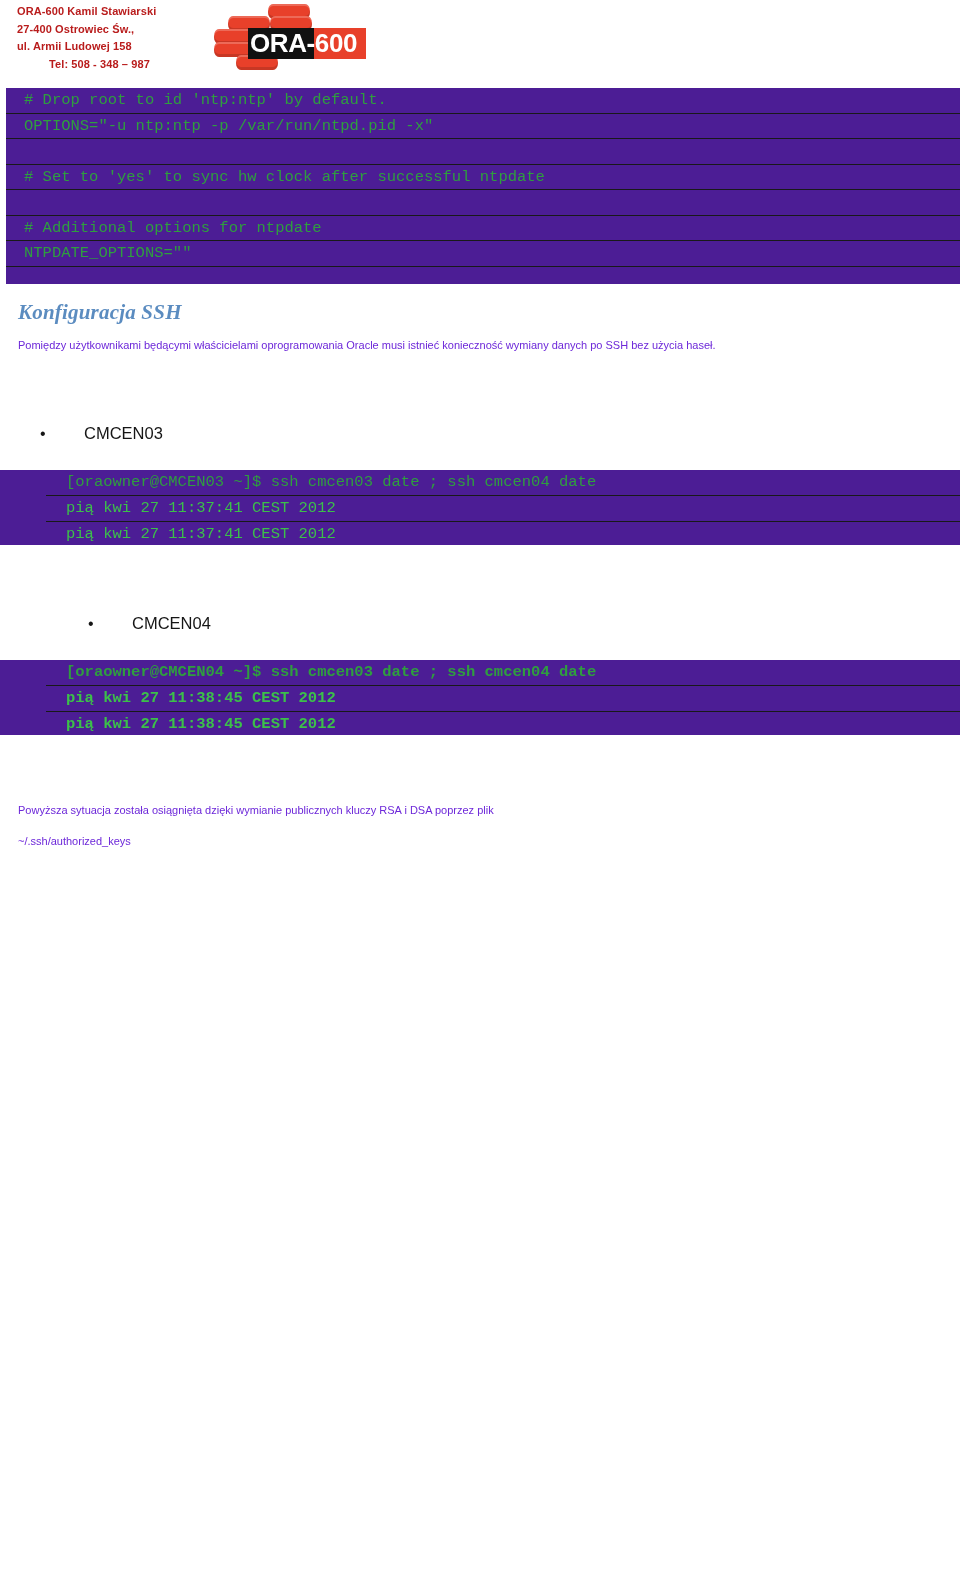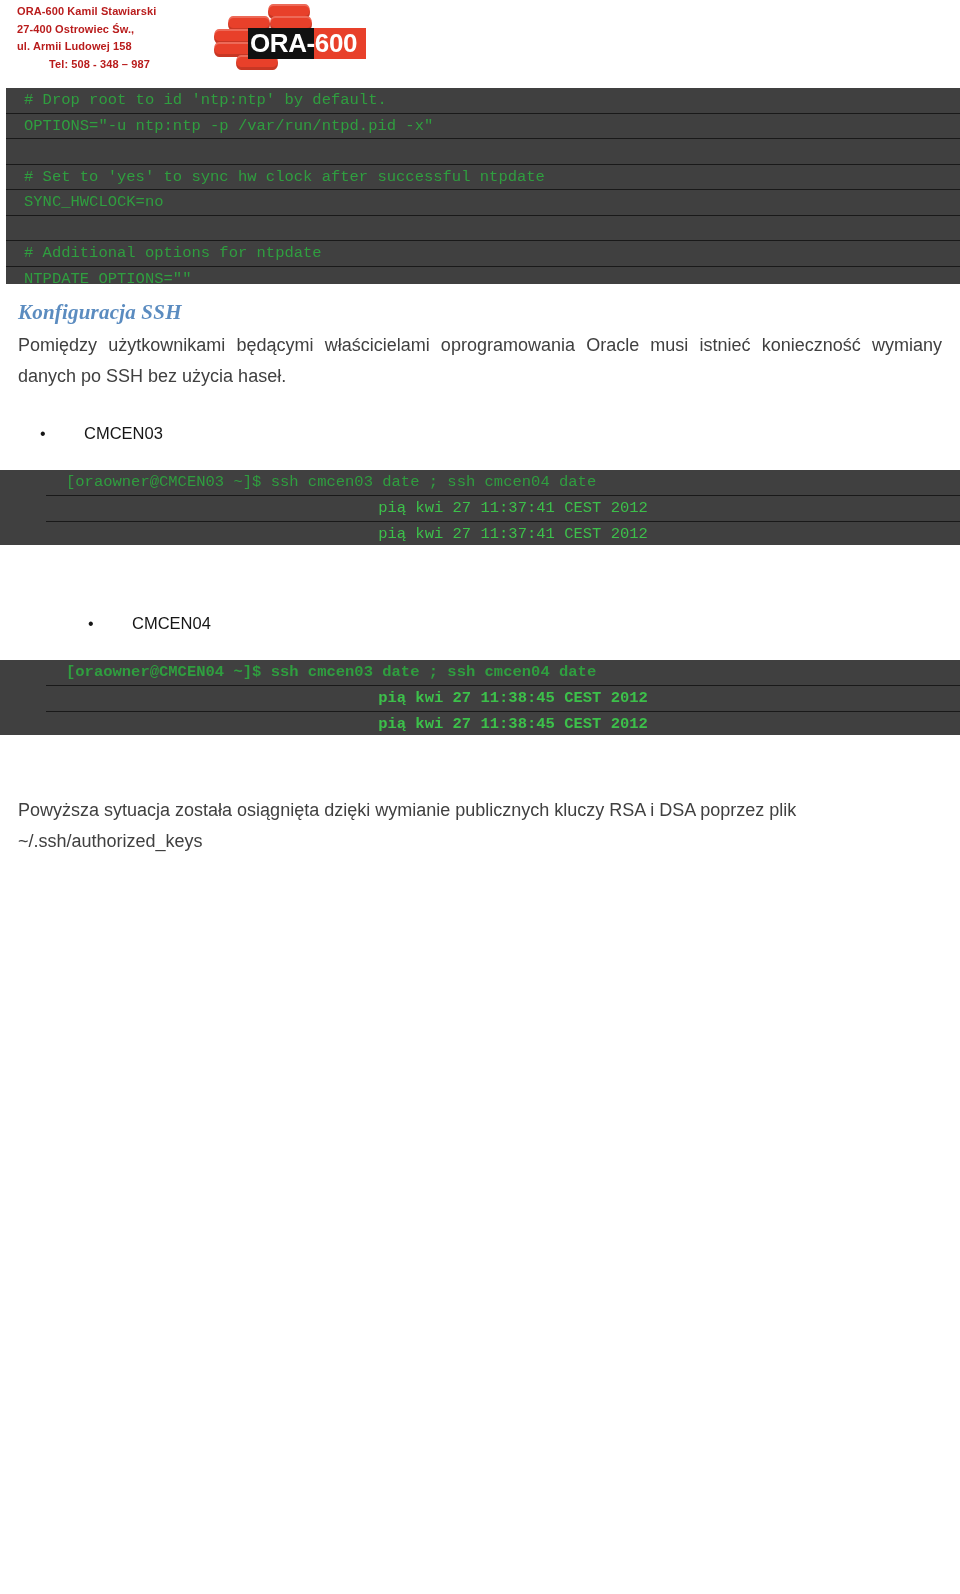--- a/index.html
+++ b/index.html
@@ -40,33 +40,33 @@
   }
   #logo-wordmark{
     position:absolute;left:44px;top:25px;width:116px;height:33px;
     color:#ffffff;font-family:"Liberation Sans",sans-serif;
     font-size:26px;font-weight:700;line-height:33px;letter-spacing:-.4px;
     white-space:nowrap;
   }
 
   
   .terminal{
-    position:absolute;background:#404040;
+    position:absolute;background:#4c1d95;
     font-family:"Liberation Mono","DejaVu Sans Mono",monospace;
     overflow:hidden;
   }
   .terminal .tline{
     display:block;white-space:pre;
     font-size:15px;line-height:24px;height:24px;
     padding-left:18px;
     color:#2f9e3f;
     border-bottom:1px solid #191919;
   }
   .terminal .tline.cmd{color:#2f9e3f;}
-  .terminal .tline.out{color:#3cc04a;text-align:center;}
+  .terminal .tline.out{color:#3cc04a;}
   .terminal .tline.blank{color:transparent;}
 
   #term-ntp{left:6px;top:88px;width:954px;height:196px;}
   #term-ntp .tline{font-size:15.5px;line-height:24.5px;height:24.5px;}
 
   #term-cmcen03{left:0px;top:470px;width:960px;height:75px;}
   #term-cmcen04{left:0px;top:660px;width:960px;height:75px;font-weight:bold;}
   #term-cmcen03 .tline,#term-cmcen04 .tline{
     font-size:15.5px;line-height:25px;height:25px;padding-left:20px;margin-left:46px;
   }
@@ -76,21 +76,21 @@
     position:absolute;left:18px;top:300px;width:500px;
     font-family:"Liberation Serif","DejaVu Serif",serif;
     font-size:21px;font-style:italic;font-weight:700;
     color:#5b8cc0;letter-spacing:.2px;
   }
 
   
   .body-par{
     position:absolute;
     font-family:"Liberation Sans",sans-serif;
-    font-size:18px;line-height:31px;color:#404040;
+    font-size:11px;line-height:31px;color:#6d28d9;
     text-align:justify;text-justify:inter-word;
   }
   #par-intro{left:18px;top:330px;width:924px;}
   #par-closing{left:18px;top:795px;width:924px;}
   #par-closing .keypath{display:block;}
 
   
   .bullet-item{
     position:absolute;
     font-family:"Liberation Sans",sans-serif;
@@ -141,21 +141,20 @@
     <span id="logo-wordmark">ORA-600</span>
   </div>
 
 </div>
 
 <div class="terminal" id="term-ntp">
   <span class="tline cmd"># Drop root to id 'ntp:ntp' by default.</span>
   <span class="tline cmd">OPTIONS="-u ntp:ntp -p /var/run/ntpd.pid -x"</span>
   <span class="tline blank"></span>
   <span class="tline cmd"># Set to 'yes' to sync hw clock after successful ntpdate</span>
-  <span class="tline cmd">SYNC_HWCLOCK=no</span>
   <span class="tline blank"></span>
   <span class="tline cmd"># Additional options for ntpdate</span>
   <span class="tline cmd">NTPDATE_OPTIONS=""</span>
 </div>
 
 <div id="heading-ssh">Konfiguracja SSH</div>
 
 <div class="body-par" id="par-intro">Pomiędzy użytkownikami będącymi właścicielami oprogramowania Oracle musi istnieć konieczność wymiany danych po SSH bez użycia haseł.</div>
 
 <div class="bullet-item" id="bullet-cmcen03">

